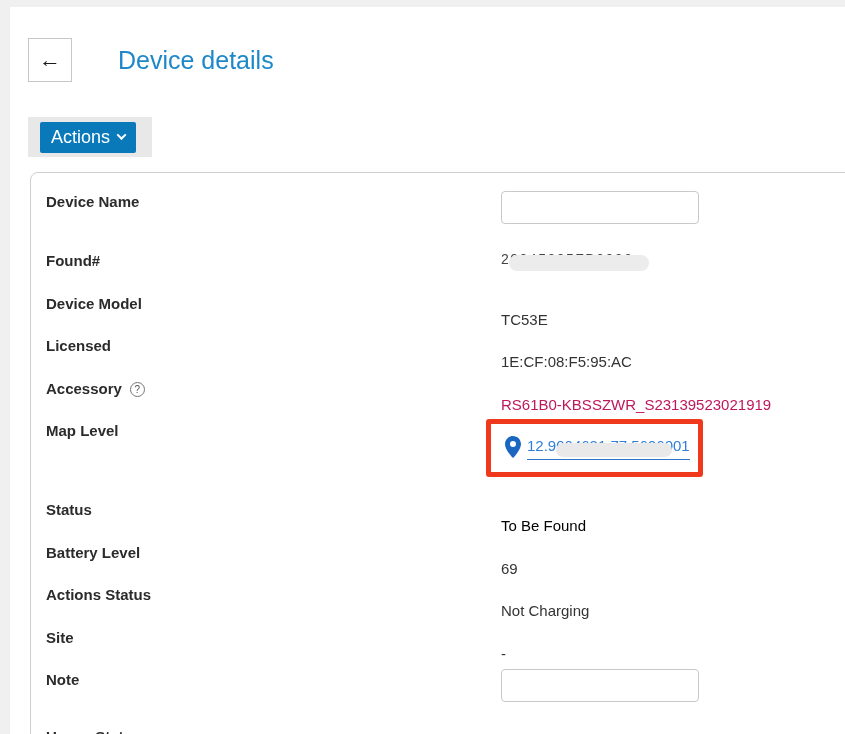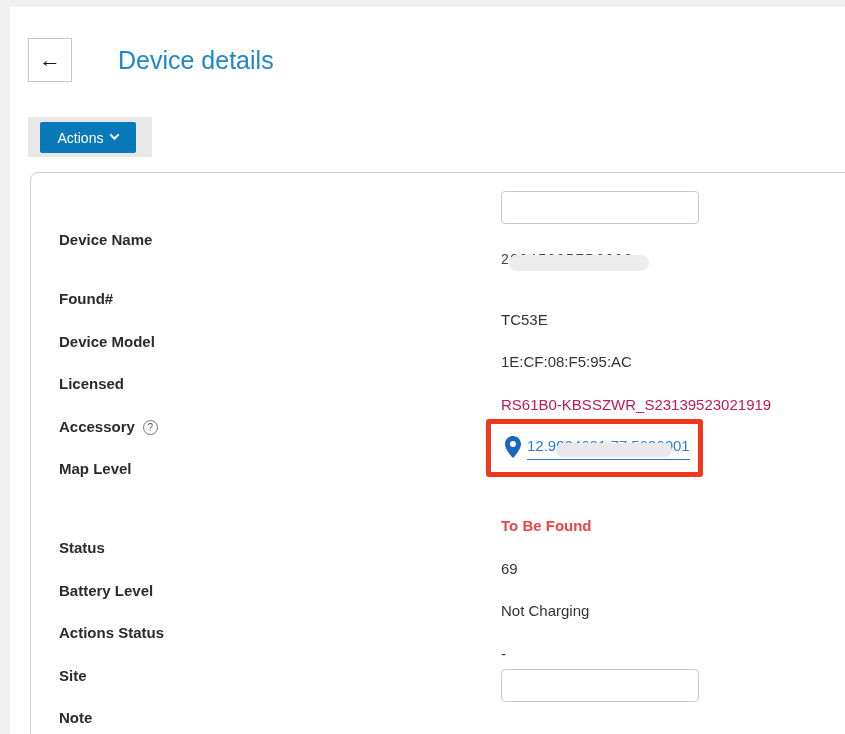--- a/index.html
+++ b/index.html
@@ -25,50 +25,50 @@
     position:absolute; left:84px; top:38px; height:44px;
     display:flex; align-items:center;
     font-size:25px; color:#1e87c9; font-weight:400;margin-left:34px;
   }
 
   
   .actions-strip { position:absolute; left:28px; top:117px; width:124px; height:40px; background:#e8e8e8; }
   .actions-btn {
     position:absolute; left:40px; top:122px; width:96px; height:31px;
     background:#0a79ba; color:#fff; border:none; border-radius:2px;
-    font-size:14px; font-family:"Liberation Sans", sans-serif;
+    font-size:18px; font-family:"Liberation Sans", sans-serif;
     display:flex; align-items:center; justify-content:center; gap:8px; cursor:pointer;
   }
   .chev {
     width:7px; height:7px; border-right:2px solid #fff; border-bottom:2px solid #fff;
     transform:rotate(45deg) translate(-1px,-1px); display:inline-block; margin-top:-3px;
   }
 
   
   .card {
     position:absolute; left:30px; top:172px; width:828px; height:640px;
     background:#fff; border:1px solid #cfcfcf; border-radius:8px;
   }
-  .row-label { position:absolute; left:28px; font-size:15px; font-weight:600; color:#2b2b2b; white-space:nowrap;margin-top:38px; }
+  .row-label { position:absolute; left:15px; font-size:15px; font-weight:600; color:#2b2b2b; white-space:nowrap; }
   .row-value { position:absolute; left:470px; font-size:15px; color:#333; white-space:nowrap;margin-top:16px; }
 
   .text-input {
     position:absolute; left:470px; width:198px; height:33px;
     border:1px solid #c9c9c9; border-radius:4px; background:#fff;
     font-size:14px; padding:0 8px; font-family:"Liberation Sans", sans-serif;
   }
 
   .help-icon {
     display:inline-flex; align-items:center; justify-content:center;
     width:15px; height:15px; border:1px solid #757575; border-radius:50%;
     font-size:10px; font-weight:400; color:#555; margin-left:8px; vertical-align:1px;
   }
 
   .value-red { color:#be185d; }
-  .value-status { color:#ef4444; font-weight:700; }
+  .value-status { color:#000000; font-weight:400; }
 
   
   .redacted-wrap { position:absolute; left:470px; top:77px; height:20px; }
   .serial-text { font-size:14px; color:#444; letter-spacing:1.5px; white-space:nowrap; }
   .redact-box {
     position:absolute; left:8px; top:5px; width:140px; height:16px;
     background:#ececec; border-radius:8px;
   }
 
   

